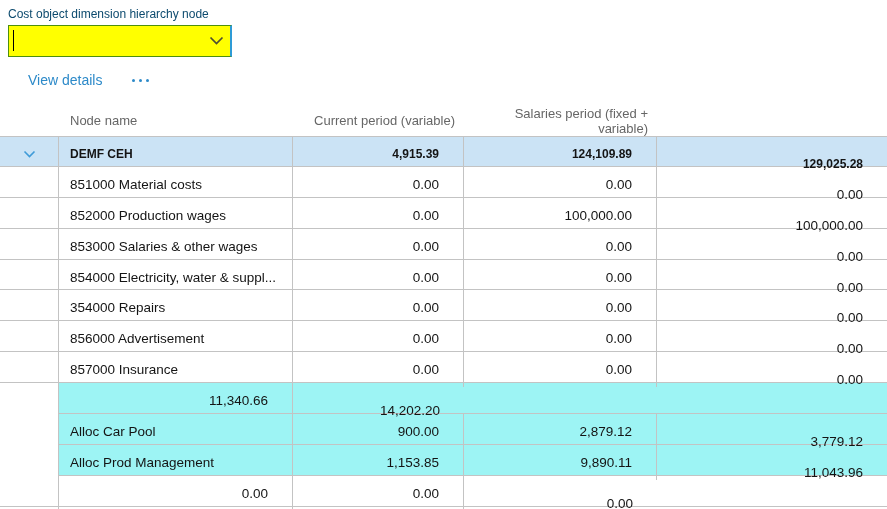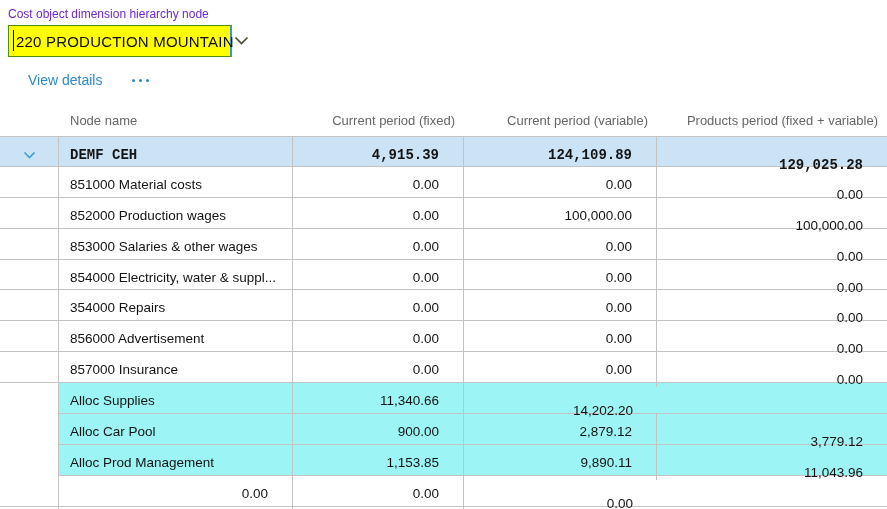--- a/index.html
+++ b/index.html
@@ -1,21 +1,21 @@
 <!DOCTYPE html>
 <html><head>
 <meta charset="utf-8">
 <style>
   html,body { margin:0; padding:0; background:#fff; }
   .canvas {
     position:relative; width:887px; height:509px; background:#fff;
     font-family:"Liberation Sans", sans-serif; overflow:hidden;
     --yellow:#ffff00; --blue:#cbe3f5; --cyan:#9df4f4; --link:#2d8ac9; --border:#c3c3c3;
   }
-  .field-label { position:absolute; left:8px; top:7px; font-size:12px; color:#6d28d9; }
+  .field-label { position:absolute; left:8px; top:7px; font-size:12px; color:#0c4a6e; }
   .combo {
     position:absolute; left:8px; top:25px; width:221px; height:30px;
     background:var(--yellow); border:1px solid #4e8f0e; border-right:2px solid #2e9bd6;
     display:flex; align-items:center; cursor:pointer;
   }
   .caret { position:absolute; left:4px; top:4px; width:1px; height:21px; background:#000; }
   .combo-text { font-size:15px; color:#0d0d0d; padding-left:7px; white-space:nowrap; letter-spacing:.2px; }
   .combo-chevron { margin-left:auto; padding-right:6px; display:flex; align-items:center; }
   .actions { position:absolute; left:28px; top:72px; display:flex; align-items:center; gap:28px; }
   .link { color:var(--link); font-size:14px; text-decoration:none; cursor:pointer; }
@@ -27,57 +27,55 @@
   .h-name { padding-left:11px; }
   .h-num { text-align:right; padding-right:9px; cursor:pointer; }
   .h-name { cursor:pointer; }
   .trow { height:30.9px; border-bottom:1px solid var(--border); align-items:stretch; cursor:pointer; }
   .trow.row-first { border-top:1px solid var(--border); }
   .cell { display:flex; align-items:center; box-sizing:border-box; min-width:0; }
   .c-expand { justify-content:center; border-right:1px solid var(--border); }
   .c-name { padding-left:11px; border-right:1px solid var(--border); white-space:nowrap; overflow:hidden; }
   .c-num { justify-content:flex-end; padding-right:24px; border-right:1px solid var(--border); }
   .c-last { border-right:none;margin-top:20px; }
-  .row-summary { background:var(--blue); font-weight:bold; font-size:14px;font-family:Liberation Mono, monospace; }
+  .row-summary { background:var(--blue); font-weight:bold; font-size:12px; }
   .row-allocation { background:var(--cyan); }
   .row-allocation .c-expand { background:#fff; }
 </style>
 </head>
 <body>
 
 <div class="canvas" style="--yellow: #ffff00; --blue: #cbe3f5; --cyan: #9df4f4; --link: #2d8ac9; --border: #c3c3c3;">
 
   <div class="field-label">Cost object dimension hierarchy node</div>
 
   <div class="combo">
     <span class="caret"></span>
-    <span class="combo-text">220 PRODUCTION MOUNTAIN</span>
     <span class="combo-chevron">
       <svg width="15" height="10" viewBox="0 0 15 10">
           <polyline points="1.5,1.5 7.5,7.5 13.5,1.5" fill="none" stroke="#4d4d33" stroke-width="1.7"></polyline>
         </svg>
     </span>
   </div>
 
   <div class="actions">
     <a class="link">View details</a>
     <span class="dots">
         <i></i>
         <i></i>
         <i></i>
       </span>
   </div>
 
   <div class="grid">
     <div class="hrow">
       <div class="cell"></div>
       <div class="h-name">Node name</div>
-      <div class="h-num">Current period (fixed)</div>
       <div class="h-num">Current period (variable)</div>
-      <div class="h-num">Products period (fixed + variable)</div>
+      <div class="h-num">Salaries period (fixed + variable)</div>
     </div>
     <div>
         <div class="trow row-summary row-first">
           <div class="cell c-expand">
             <svg width="13" height="9" viewBox="0 0 13 9">
               <polyline points="1.5,1.5 6.5,6.5 11.5,1.5" fill="none" stroke="#3f9bd8" stroke-width="1.6"></polyline>
             </svg>
           </div>
           <div class="cell c-name">DEMF CEH</div>
           <div class="cell c-num">4,915.39</div>
@@ -128,21 +126,20 @@
         </div>
         <div class="trow row-normal">
           <div class="cell c-expand"></div>
           <div class="cell c-name">857000 Insurance</div>
           <div class="cell c-num">0.00</div>
           <div class="cell c-num">0.00</div>
           <div class="cell c-num c-last">0.00</div>
         </div>
         <div class="trow row-allocation">
           <div class="cell c-expand"></div>
-          <div class="cell c-name">Alloc Supplies</div>
           <div class="cell c-num">11,340.66</div>
           <div class="cell c-num c-last">14,202.20</div>
         </div>
         <div class="trow row-allocation">
           <div class="cell c-expand"></div>
           <div class="cell c-name">Alloc Car Pool</div>
           <div class="cell c-num">900.00</div>
           <div class="cell c-num">2,879.12</div>
           <div class="cell c-num c-last">3,779.12</div>
         </div>

